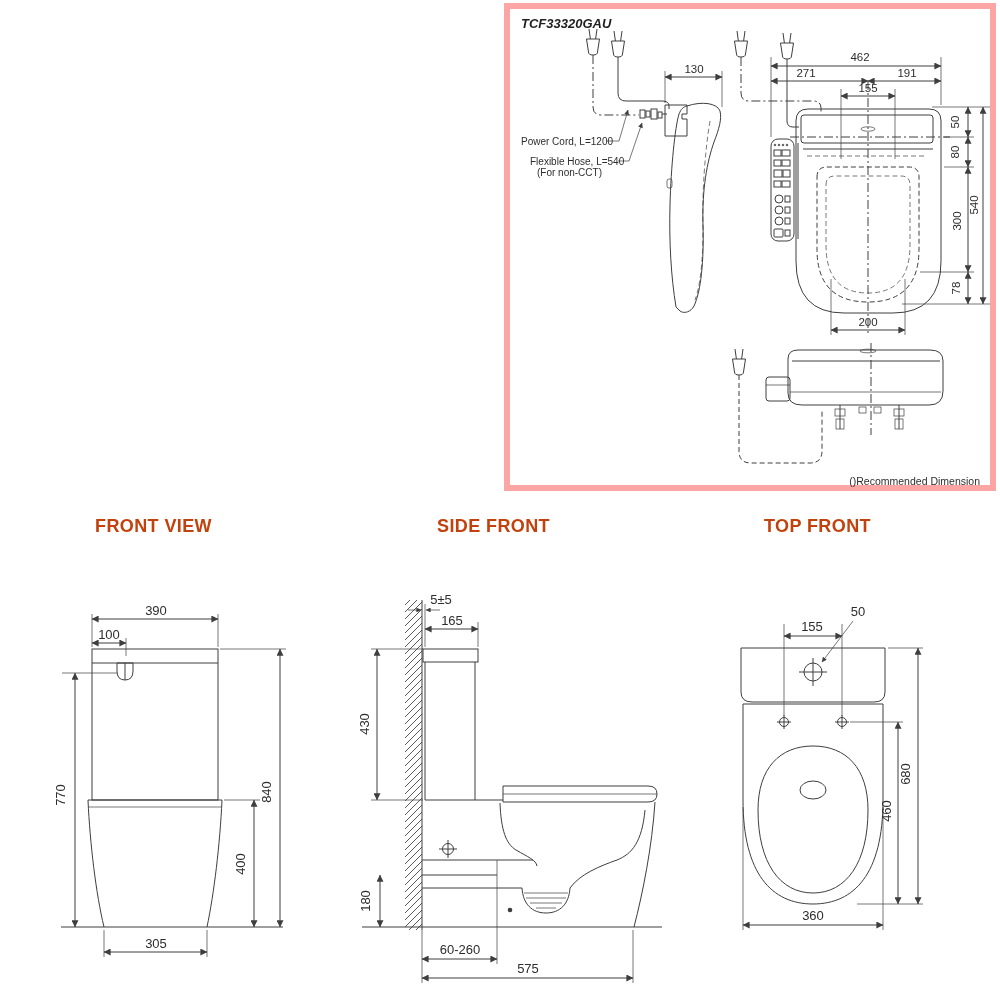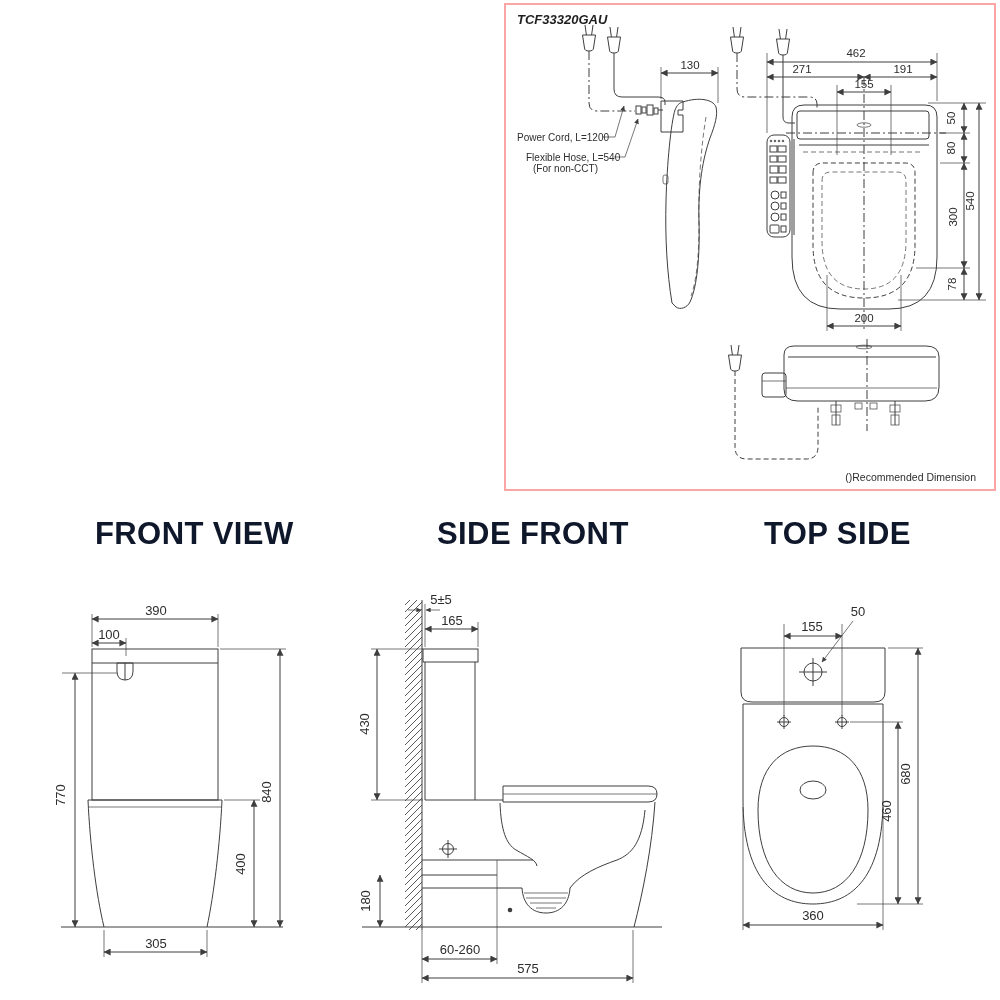--- a/index.html
+++ b/index.html
@@ -3,25 +3,25 @@
 <meta charset="utf-8">
 <style>
   * { box-sizing: border-box; }
   html,body { margin:0; padding:0; }
   body {
     width:1000px; height:1000px; position:relative; background:#ffffff;
     font-family:"Liberation Sans", sans-serif;
   }
   .spec-box {
     position:absolute; left:504px; top:3px; width:492px; height:488px;
-    border:2px solid #fca5a5; background:#fff;
+    border:6px solid #fca5a5; background:#fff;
   }
   .view-title {
-    position:absolute; top:516px; font-size:31px; font-weight:700;
-    color:#0f172a; letter-spacing:0.4px; white-space:nowrap;
+    position:absolute; top:516px; font-size:18px; font-weight:700;
+    color:#c2410c; letter-spacing:0.4px; white-space:nowrap;
   }
   .vsvg { position:absolute; }
   svg line, svg path, svg rect, svg circle, svg ellipse, svg polyline {
     stroke:#3e3e3e; fill:none; stroke-width:1;
   }
   svg .fine { stroke-width:0.7; }
   svg .dash { stroke-dasharray:5 3; }
   svg .dashdot { stroke-dasharray:9 3 2 3; }
   svg .dot { fill:#3e3e3e; stroke:none; }
   svg text { stroke:none; fill:#2d2d2d; font-family:"Liberation Sans", sans-serif; }
@@ -191,21 +191,21 @@
       <rect class="fine" x="364" y="398" width="7" height="6"></rect>
       <line class="dashdot" x1="361" y1="334" x2="361" y2="426"></line>
     </g>
 
     <text class="note" x="470" y="476" text-anchor="end">()Recommended Dimension</text>
   </svg>
 </div>
 
 <div class="view-title" style="left:95px">FRONT VIEW</div>
 <div class="view-title" style="left:437px">SIDE FRONT</div>
-<div class="view-title" style="left:764px">TOP SIDE</div>
+<div class="view-title" style="left:764px">TOP FRONT</div>
 
 <svg class="vsvg" style="left:30px; top:552px" width="300" height="420" viewBox="0 0 300 420">
   <g>
     <rect x="62" y="97" width="126" height="151"></rect>
     <line x1="62" y1="111" x2="188" y2="111"></line>
     <path d="M87,111 h16 v8 q0,9 -8,9 q-8,0 -8,-9 z"></path>
     <line x1="95" y1="111" x2="95" y2="128"></line>
     <line x1="58" y1="248" x2="192" y2="248"></line>
     <line class="fine" x1="59" y1="255" x2="191" y2="255"></line>
     <path d="M58,248 C60,292 66,342 74,375"></path>

